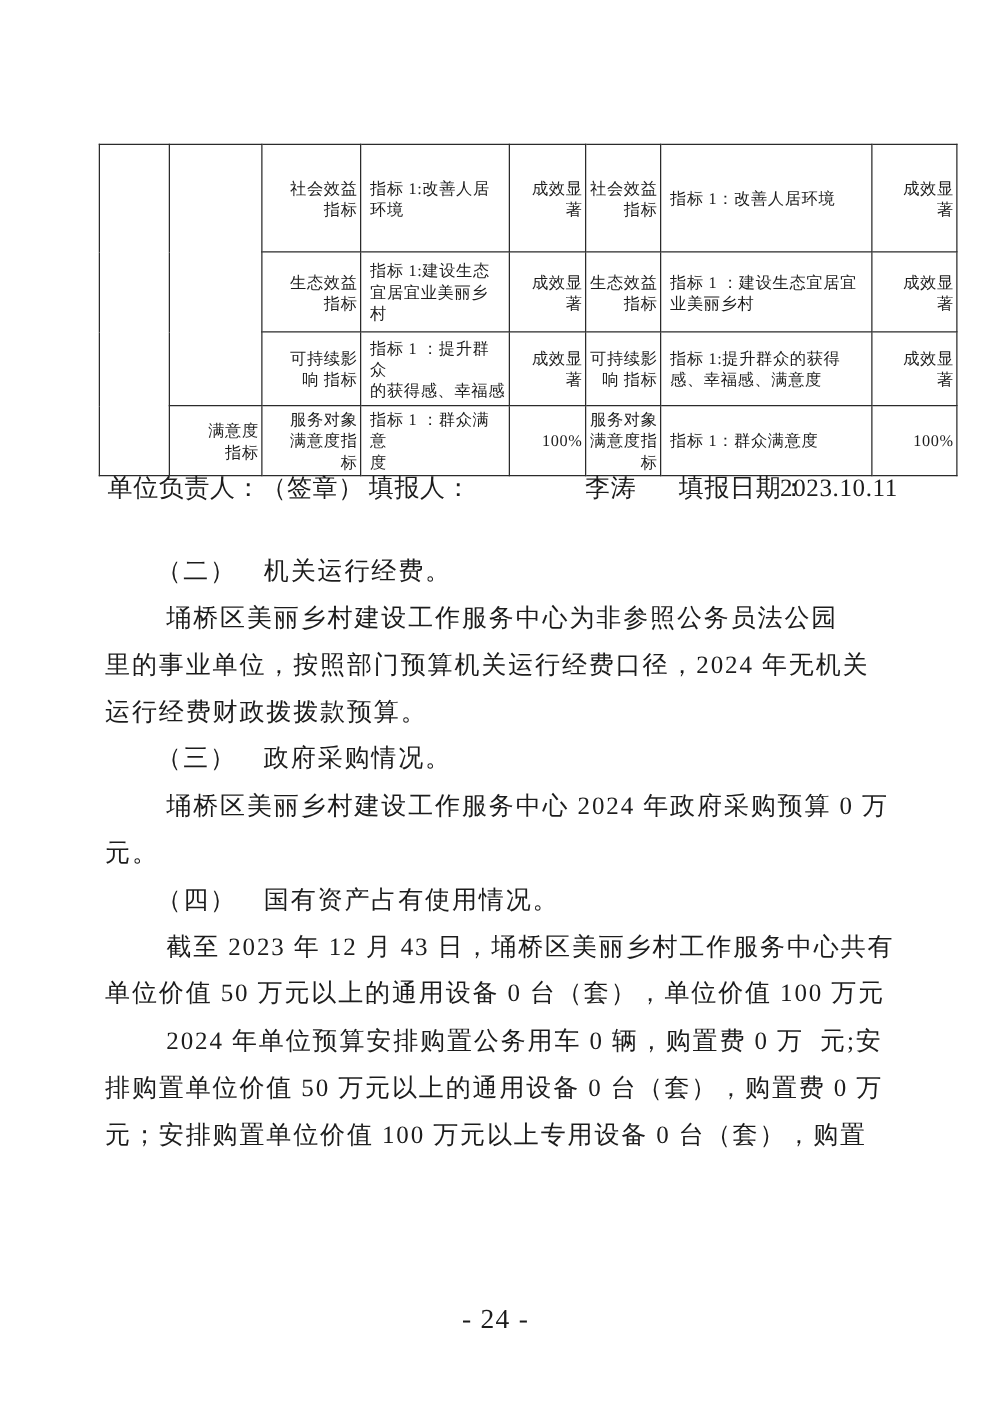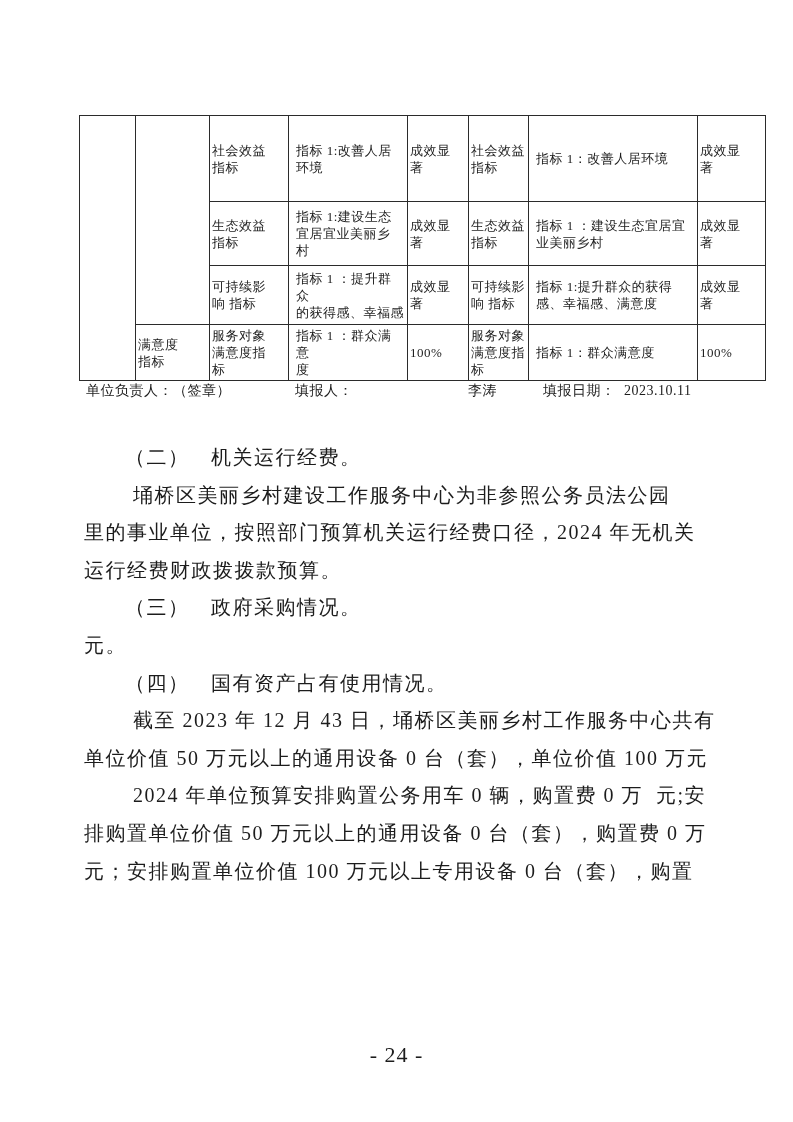--- a/index.html
+++ b/index.html
@@ -21,38 +21,38 @@
     top: 115px;
     width: 686px;
     border-collapse: collapse;
     table-layout: fixed;
     font-size: 13px;
     line-height: 17px;
     letter-spacing: 0.5px;
   }
   table.perf td {
     border: 1px solid #2b2b2b;
-    text-align: left;
+    text-align: right;
     vertical-align: middle;
     white-space: pre-line;
     padding: 2px 2px;
     overflow: hidden;
   }
   table.perf td.detail {
     text-align: left;
     padding-left: 7px;
     padding-right: 3px;
   }
   tr.r1 { height: 86px; }
   tr.r2 { height: 64px; }
   tr.r3 { height: 59px; }
   tr.r4 { height: 54px; }
 
   
-  .sig { position: absolute; top: 381px; left: 0; width: 100%; height: 20px; font-size: 14px; line-height: 20px; letter-spacing: 0.5px; }
+  .sig { position: absolute; top: 381px; left: 0; width: 100%; height: 20px; font-size: 20px; line-height: 20px; letter-spacing: 0.5px; }
   .sig span { position: absolute; white-space: pre; }
   .sig .s1 { left: 86px; }
   .sig .s2 { left: 295px; }
   .sig .s3 { left: 468px; }
   .sig .s4 { left: 543px; }
   .sig .s5 { left: 624px; }
 
   
   .body-block {
     position: absolute;
@@ -163,20 +163,21 @@
     <span class="s4">填报日期：</span>
     <span class="s5">2023.10.11</span>
   </div>
 
   <div class="body-block">
     <span class="ln ind-h">（二）　机关运行经费。</span>
     <span class="ln ind-p">埇桥区美丽乡村建设工作服务中心为非参照公务员法公园</span>
     <span class="ln">里的事业单位，按照部门预算机关运行经费口径，2024 年无机关</span>
     <span class="ln">运行经费财政拨拨款预算。</span>
     <span class="ln ind-h">（三）　政府采购情况。</span>
+    <span class="ln ind-p">埇桥区美丽乡村建设工作服务中心 2024 年政府采购预算 0 万</span>
     <span class="ln">元。</span>
     <span class="ln ind-h">（四）　国有资产占有使用情况。</span>
     <span class="ln ind-p">截至 2023 年 12 月 43 日，埇桥区美丽乡村工作服务中心共有</span>
     <span class="ln">单位价值 50 万元以上的通用设备 0 台（套），单位价值 100 万元</span>
     <span class="ln ind-p">2024 年单位预算安排购置公务用车 0 辆，购置费 0 万  元;安</span>
     <span class="ln">排购置单位价值 50 万元以上的通用设备 0 台（套），购置费 0 万</span>
     <span class="ln">元；安排购置单位价值 100 万元以上专用设备 0 台（套），购置</span>
   </div>
 
   <div class="page-num">- 24 -</div>

